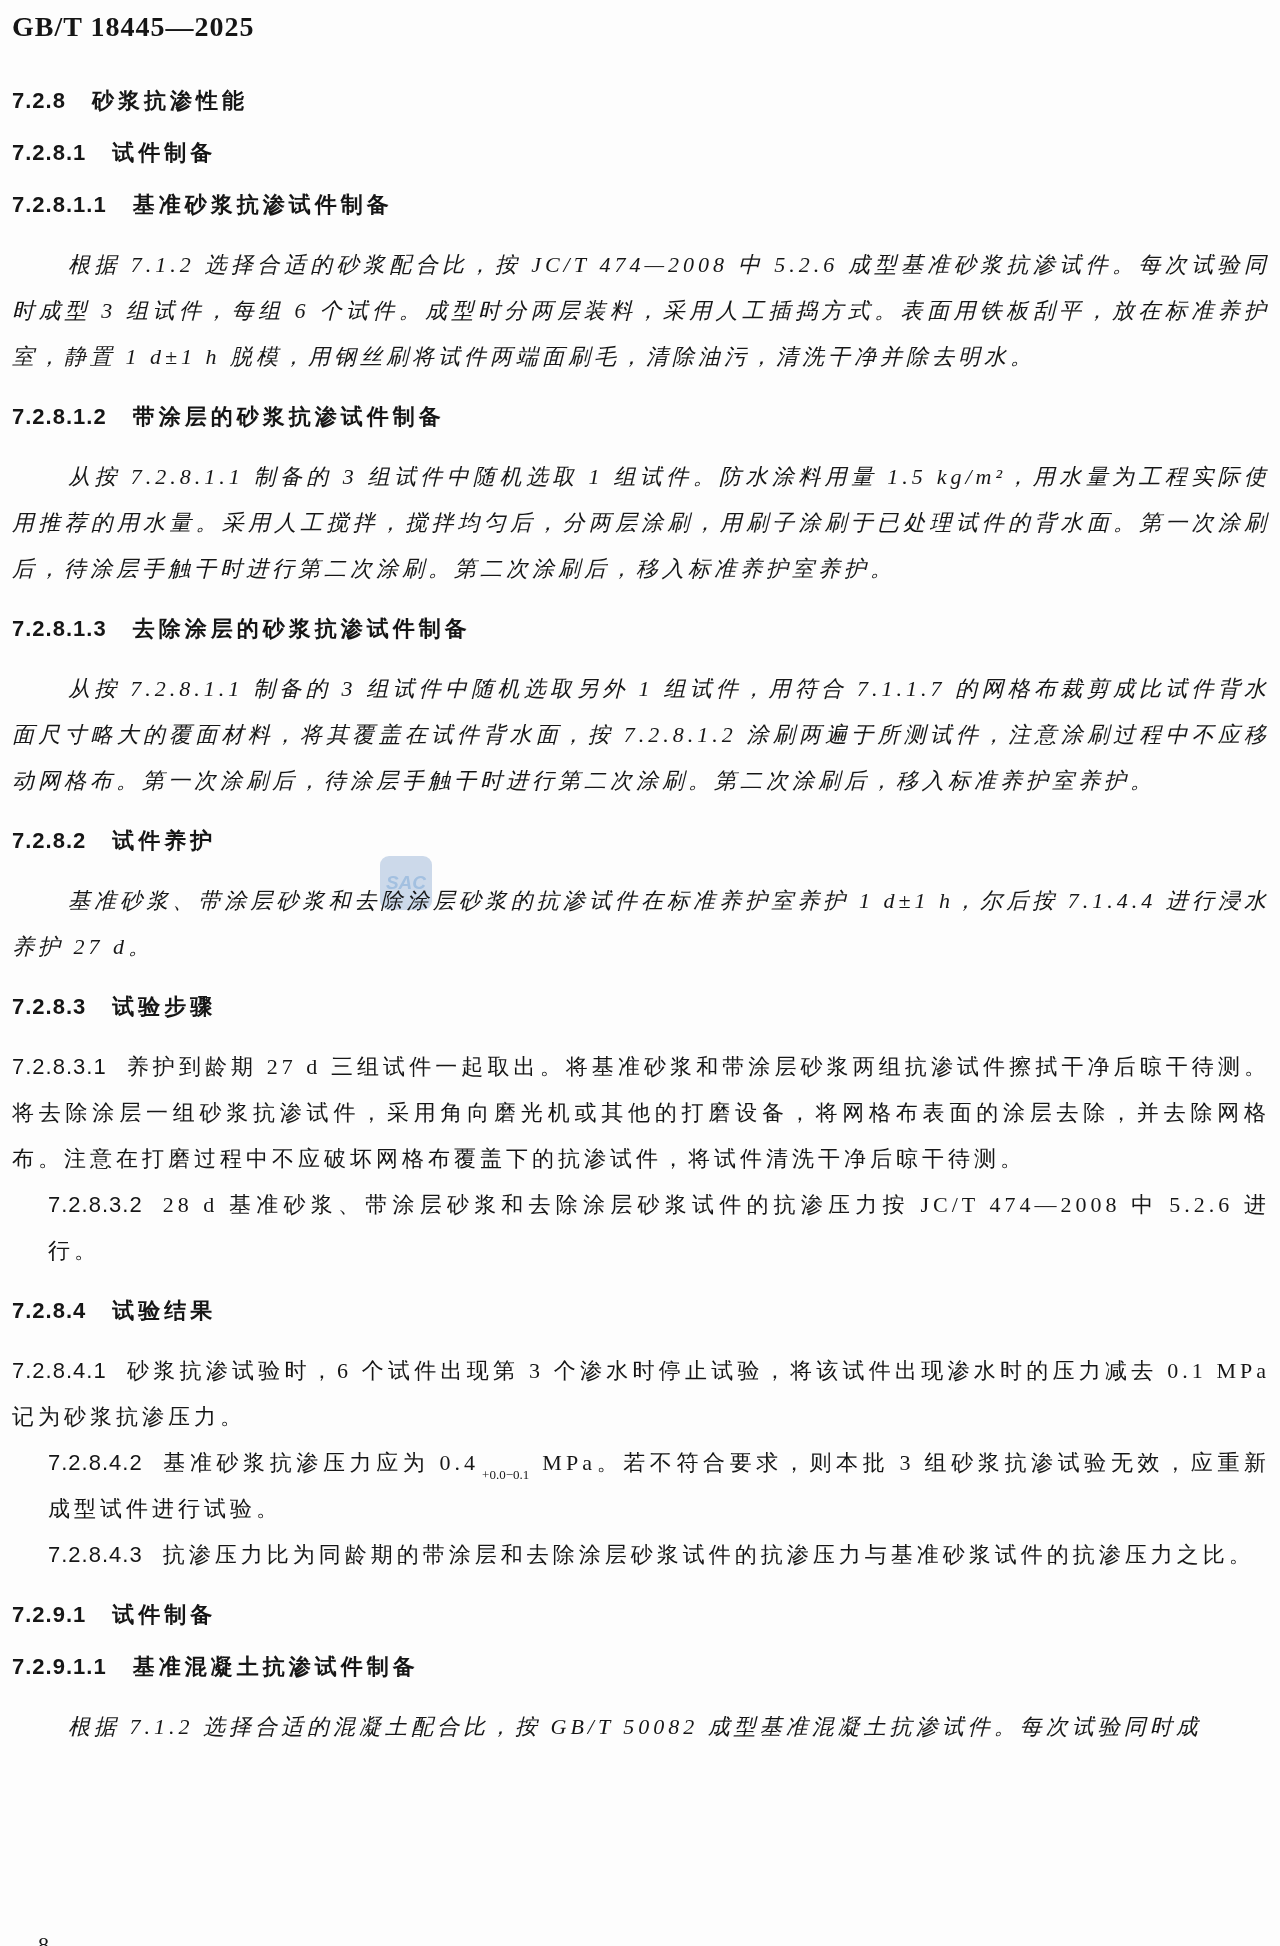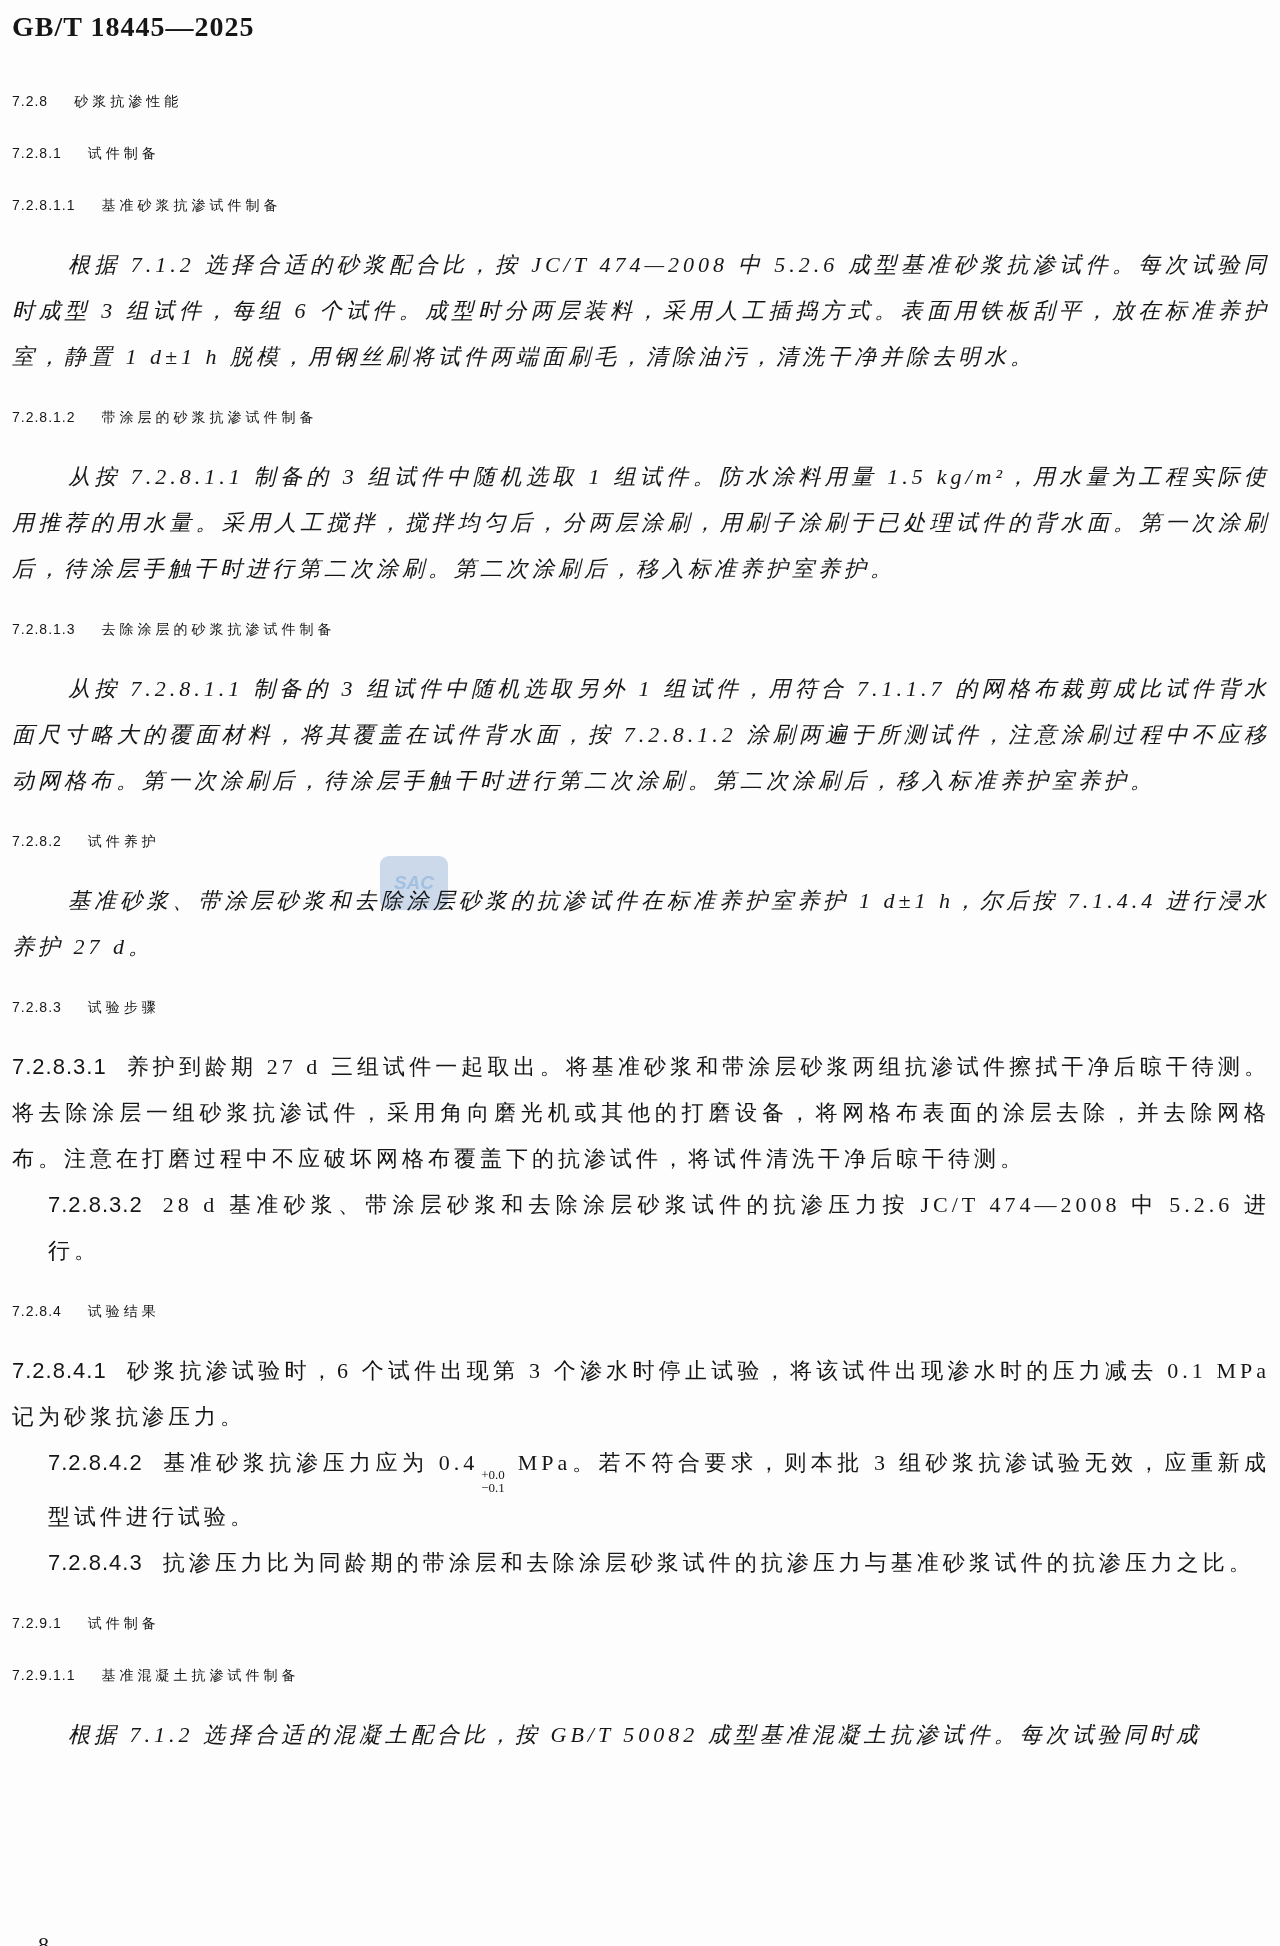--- a/index.html
+++ b/index.html
@@ -15,22 +15,22 @@
   }
   .std-code{
     font-family:"Liberation Serif","DejaVu Serif",serif;
     font-weight:bold;
     font-size:28px;
     line-height:30px;
     letter-spacing:1px;
   }
   .hd{
     font-family:"Liberation Sans","DejaVu Sans",sans-serif;
-    font-weight:normal;
-    font-size:14px;
+    font-weight:bold;
+    font-size:22px;
     line-height:30px;
     margin:22px 0 0 0;
     letter-spacing:2px;
   }
   .hd .num{margin-right:26px;letter-spacing:1px;}
   .hd .t{letter-spacing:4px;}
   .hd-first{margin-top:44px;}
   .hd-729{margin-top:34px;}
   .para,.clause{
     font-size:22px;
@@ -43,32 +43,32 @@
   .clause{text-indent:0;}
   .clause + .clause{margin-top:0;margin-left:36px;}
   .cnum{
     font-family:"Liberation Sans","DejaVu Sans",sans-serif;
     font-weight:normal;
     letter-spacing:1px;
     margin-right:20px;
   }
   .tol{
     display:inline-flex;
-    flex-direction:column;
+    flex-direction:row;
     justify-content:center;
     vertical-align:-9px;
     font-size:13px;
     line-height:13px;
     letter-spacing:0;
     margin:0 3px;
   }
   .watermark{
     position:absolute;
     left:380px;top:856px;
-    width:68px;height:54px;
+    width:52px;height:54px;
     border-radius:9px;
     background:#ccd9ea;
     color:#a3c0e0;
     display:flex;align-items:center;justify-content:center;
     font-family:"Liberation Sans","DejaVu Sans",sans-serif;
     font-style:italic;font-weight:bold;
     font-size:19px;letter-spacing:0;
     z-index:0;
   }
   .content{position:relative;z-index:1;}

